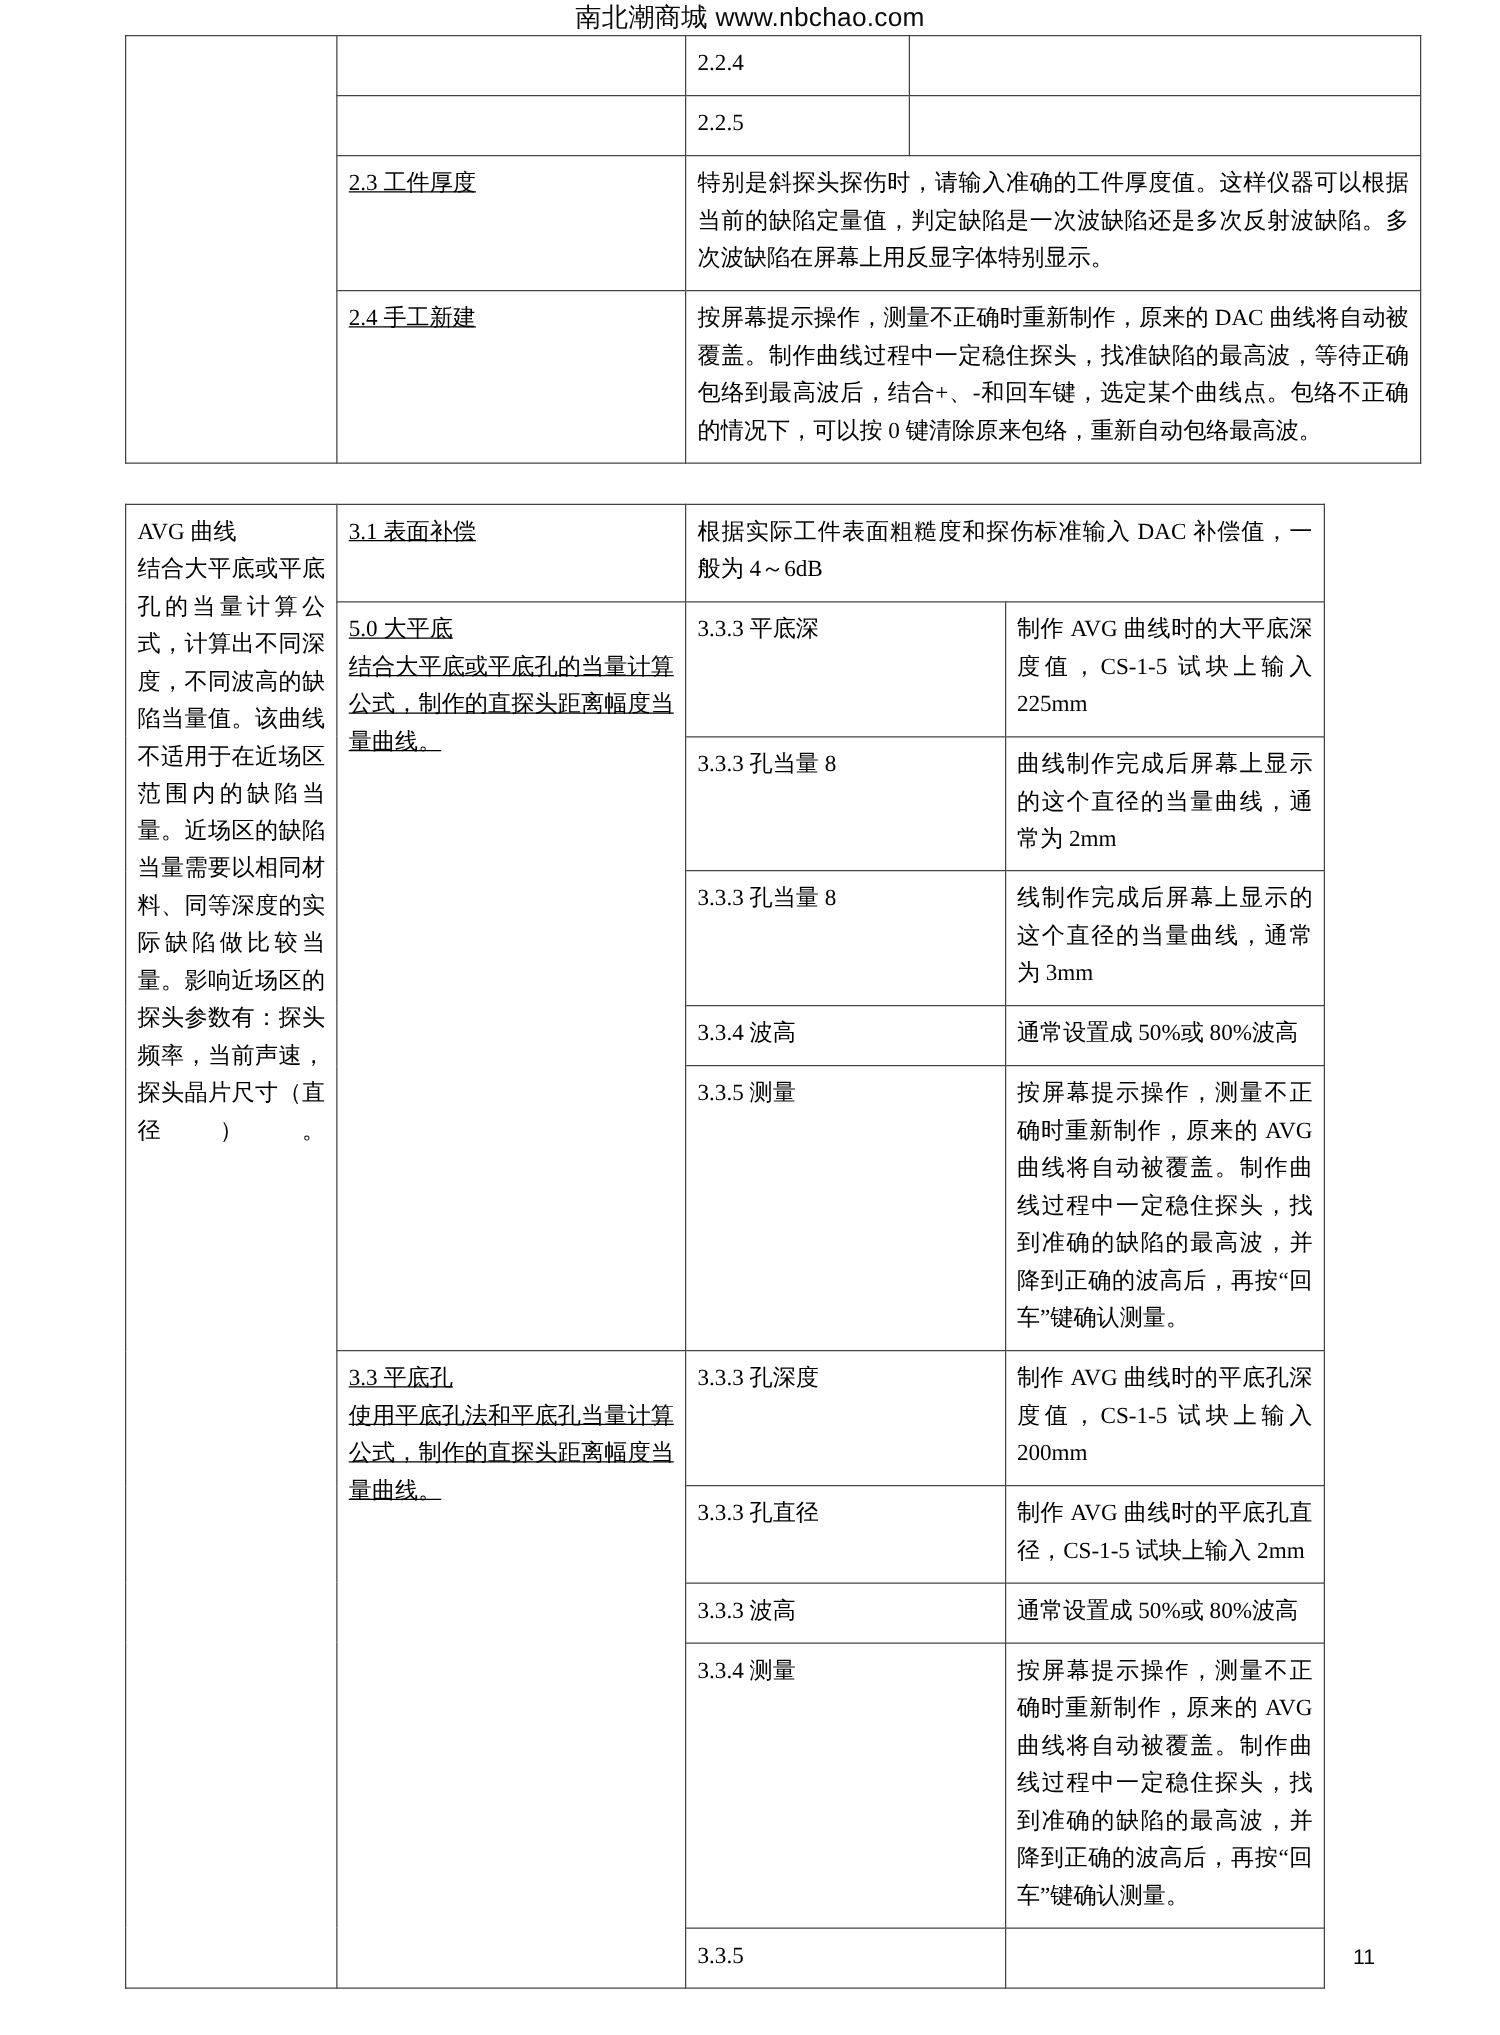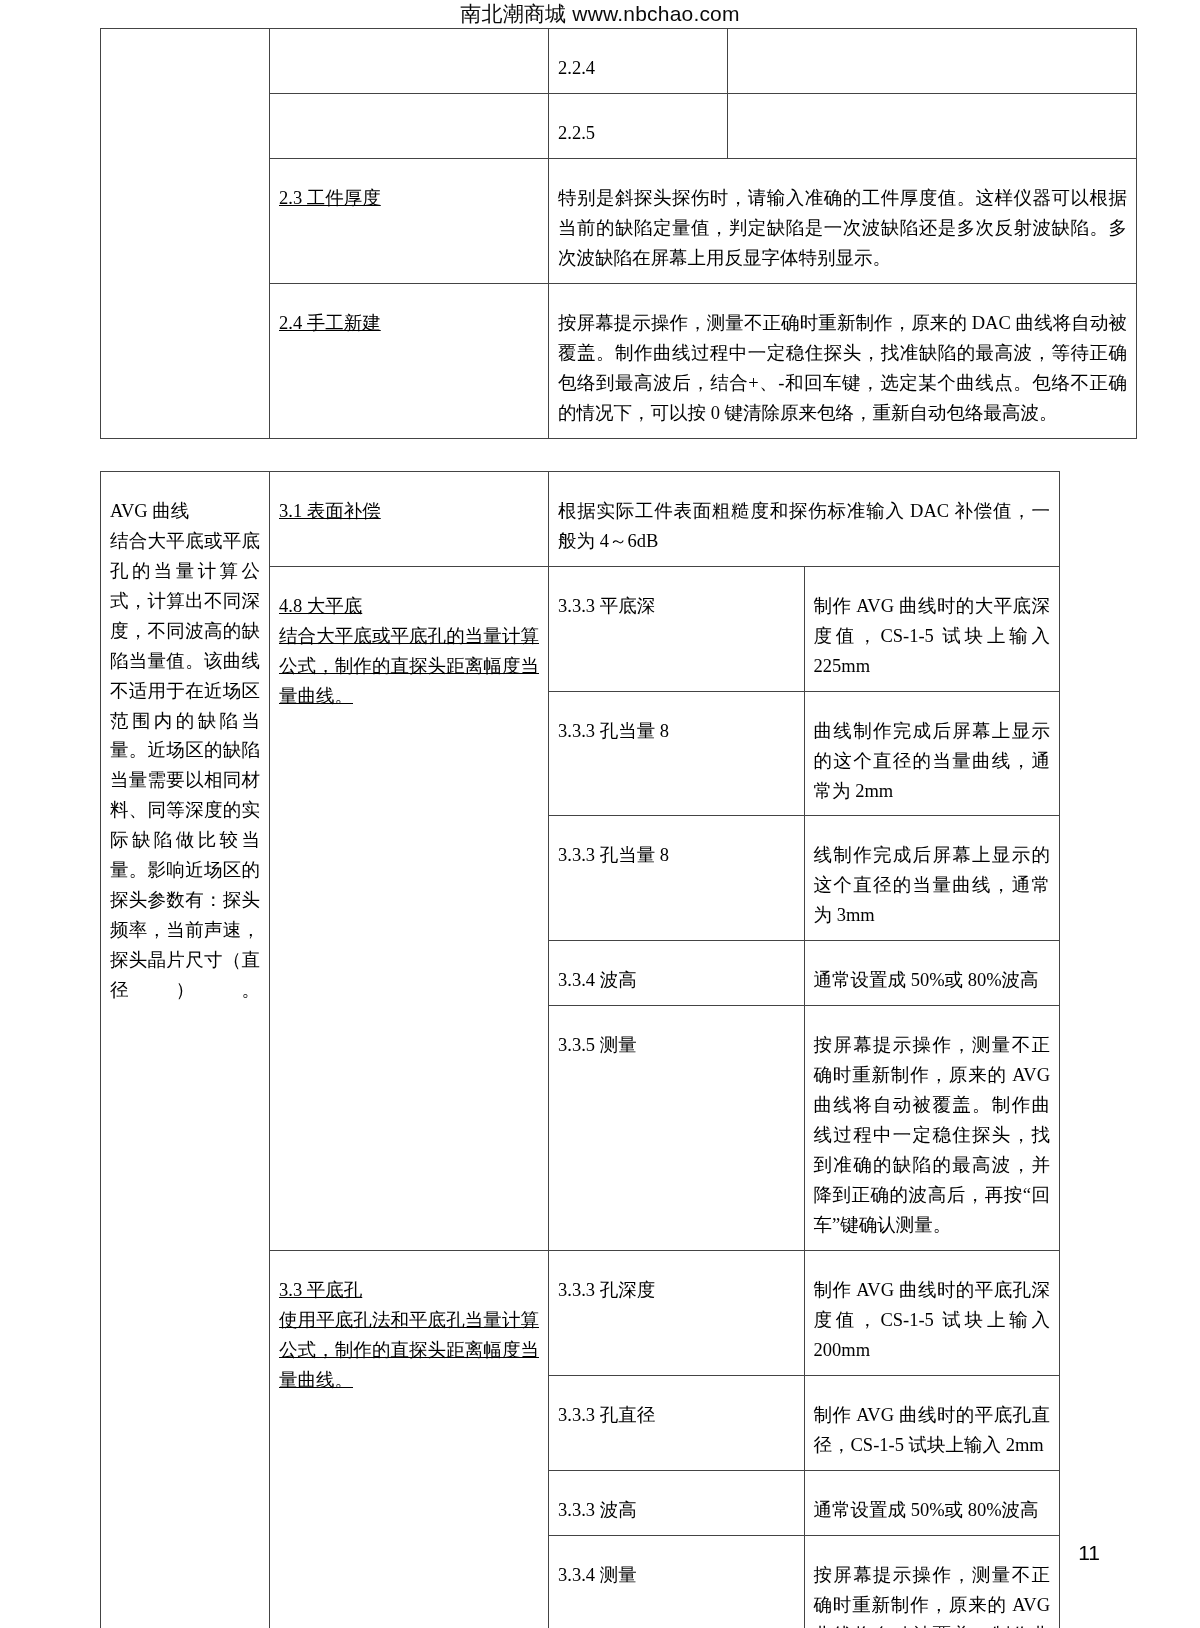--- a/index.html
+++ b/index.html
@@ -33,21 +33,21 @@
   .doc-table {
     border-collapse: collapse;
     width: 960px;
     table-layout: fixed;
     border: 1.6px solid #000;
     margin: 0;
   }
   .doc-table td {
     border: 1px solid #444;
     vertical-align: top;
-    padding: 25px 9px 9px 9px;
+    padding: 8px 9px 9px 9px;
     font-size: 18.5px;
     line-height: 1.62;
     color: #000;
   }
   .tbl-gap-1 { height: 32px; }
   .col-a { width: 150px; }
   .col-b { width: 260px; text-decoration: underline; }
   .col-c { width: 160px; }
   .col-d { width: 390px; }
 
@@ -56,22 +56,22 @@
     text-align: justify;
     text-align-last: justify;
     text-justify: inter-ideograph;
     font-size: 18.5px;
     line-height: 1.78;
   }
   .narrow-cell .first-line { text-align-last: left; display:block;font-family:Liberation Serif, serif; }
   .pagenum {
     position: absolute;
     right: 100px;
-    bottom: 63px;
-    font-size: 21px;
+    bottom: 52px;
+    font-size: 17px;
     font-family: "Liberation Sans", "DejaVu Sans", sans-serif;
   }
   .tbl-wrap { width: 960px; }
 </style>
 </head>
 <body>
 
 <div class="page">
 
   <div class="header">南北潮商城 www.nbchao.com</div>
@@ -110,21 +110,21 @@
           <tr>
       <td class="col-a narrow-cell" rowspan="11">
         <span class="first-line">AVG 曲线</span><span>结合大平底或平底孔的当量计算公式，计算出不同深度，不同波高的缺陷当量值。该曲线不适用于在近场区范围内的缺陷当量。近场区的缺陷当量需要以相同材料、同等深度的实际缺陷做比较当量。影响近场区的探头参数有：探头频率，当前声速，探头晶片尺寸（直径）。</span>
       </td>
       <td class="col-b">3.1 表面补偿</td>
       <td class="just" colspan="2">根据实际工件表面粗糙度和探伤标准输入 DAC 补偿值，一般为 4～6dB</td>
     </tr>
 
     <tr>
       <td class="col-b" rowspan="5">
-        <span style="display:block">4.8 大平底</span>
+        <span style="display:block">5.0 大平底</span>
               <span class="just" style="display:block">结合大平底或平底孔的当量计算公式，制作的直探头距离幅度当量曲线。</span>
       </td>
       <td class="col-c">3.3.3 平底深</td>
       <td class="col-d just">制作 AVG 曲线时的大平底深度值，CS-1-5 试块上输入 225mm</td>
     </tr>
     <tr>
       <td class="col-c">3.3.3 孔当量 8</td>
       <td class="col-d just">曲线制作完成后屏幕上显示的这个直径的当量曲线，通常为 2mm</td>
     </tr>
     <tr>

